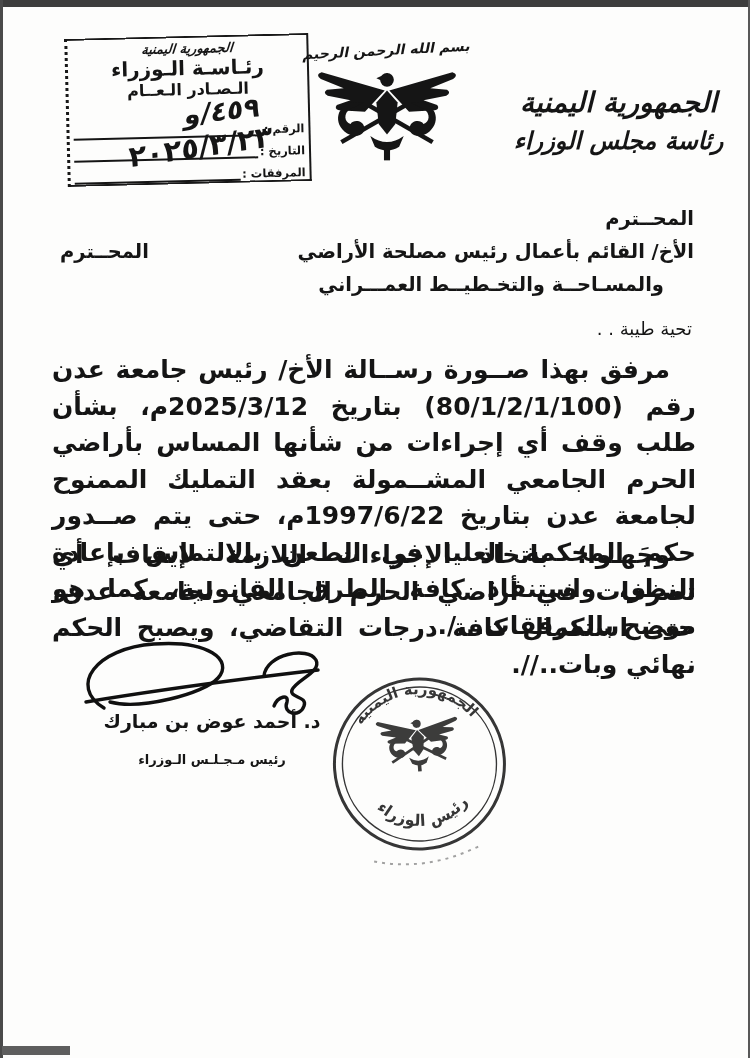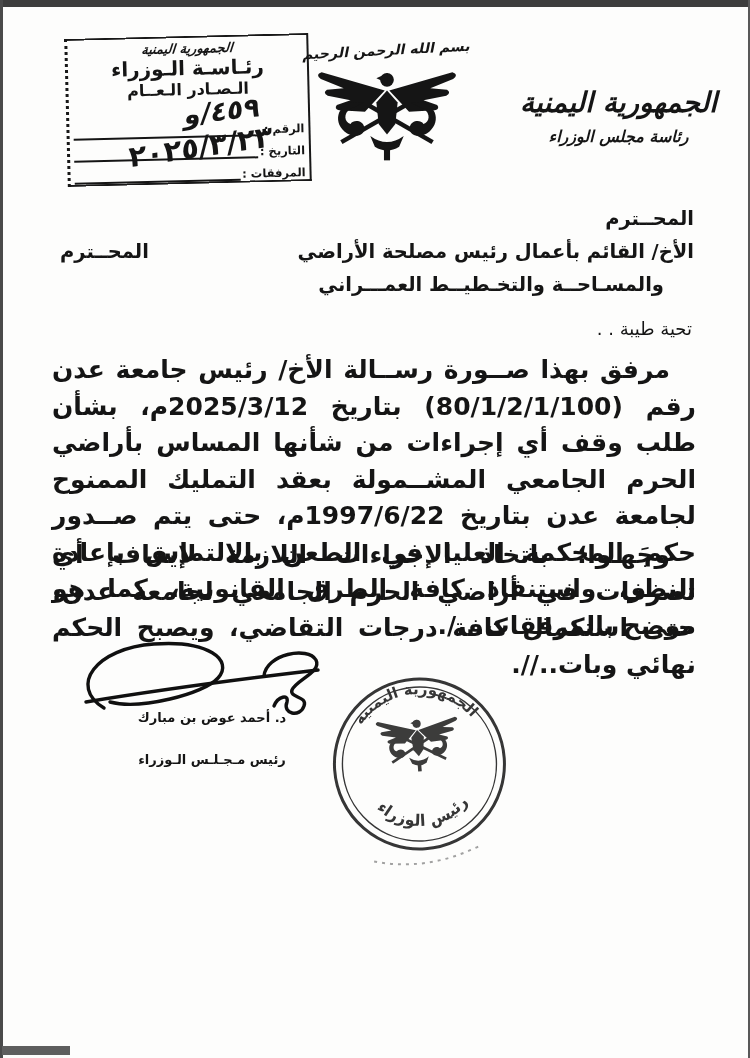--- a/index.html
+++ b/index.html
@@ -27,40 +27,40 @@
   .hw-date{top:92px;right:36px;font-size:29px;transform:rotate(-7deg) skewX(-6deg);}
 
   
   .emblem{position:absolute;left:303px;top:42px;width:168px;text-align:center;}
   .bismillah{font-size:14px;font-weight:bold;transform:skewX(-14deg) rotate(-3deg);white-space:nowrap;direction:rtl;}
   .emblem svg{margin-top:2px;}
 
   
   .letterhead{position:absolute;right:14px;top:86px;width:235px;text-align:center;direction:rtl;}
   .lh1{font-size:28px;font-weight:bold;font-style:italic;white-space:nowrap;}
-  .lh2{font-size:16px;font-weight:bold;font-style:italic;margin-top:8px;white-space:nowrap;}
+  .lh2{font-size:24px;font-weight:bold;font-style:italic;margin-top:8px;white-space:nowrap;}
 
   
   .recipients{position:absolute;top:202px;right:56px;left:60px;direction:rtl;}
   .recip-row{display:flex;justify-content:space-between;font-weight:bold;font-size:19.5px;line-height:33px;}
   .recip-row .indent{padding-right:30px;margin-left:28px;}
 
   .greeting{position:absolute;top:318px;right:58px;direction:rtl;font-size:18px;}
 
   .para{position:absolute;right:54px;left:52px;direction:rtl;text-align:justify;
         font-weight:bold;font-size:25px;line-height:36.5px;text-indent:26px;}
   .para1{top:352px;}
   .para2{top:537px;}
 
   .thanks{position:absolute;top:610px;left:300px;width:280px;text-align:center;direction:rtl;font-size:20px;}
 
   
   .sig-svg{position:absolute;left:68px;top:632px;}
   .sig-name{position:absolute;left:92px;top:710px;width:240px;text-align:center;
-            font-weight:bold;font-size:13px;direction:rtl;white-space:nowrap;}
+            font-weight:bold;font-size:19px;direction:rtl;white-space:nowrap;}
   .sig-title{position:absolute;left:92px;top:752px;width:240px;text-align:center;
              font-weight:bold;font-size:13px;direction:rtl;white-space:nowrap;}
 
   
   .seal{position:absolute;left:328px;top:672px;opacity:0.92;transform:rotate(-4deg);}
 
   
   .ccnote{position:absolute;right:86px;top:808px;width:185px;direction:rtl;text-align:right;}
   .cc-head{font-weight:bold;font-size:13px;margin-bottom:6px;}
   .cc-item{font-weight:bold;font-size:11.5px;line-height:21px;color:#2a2a2a;}

